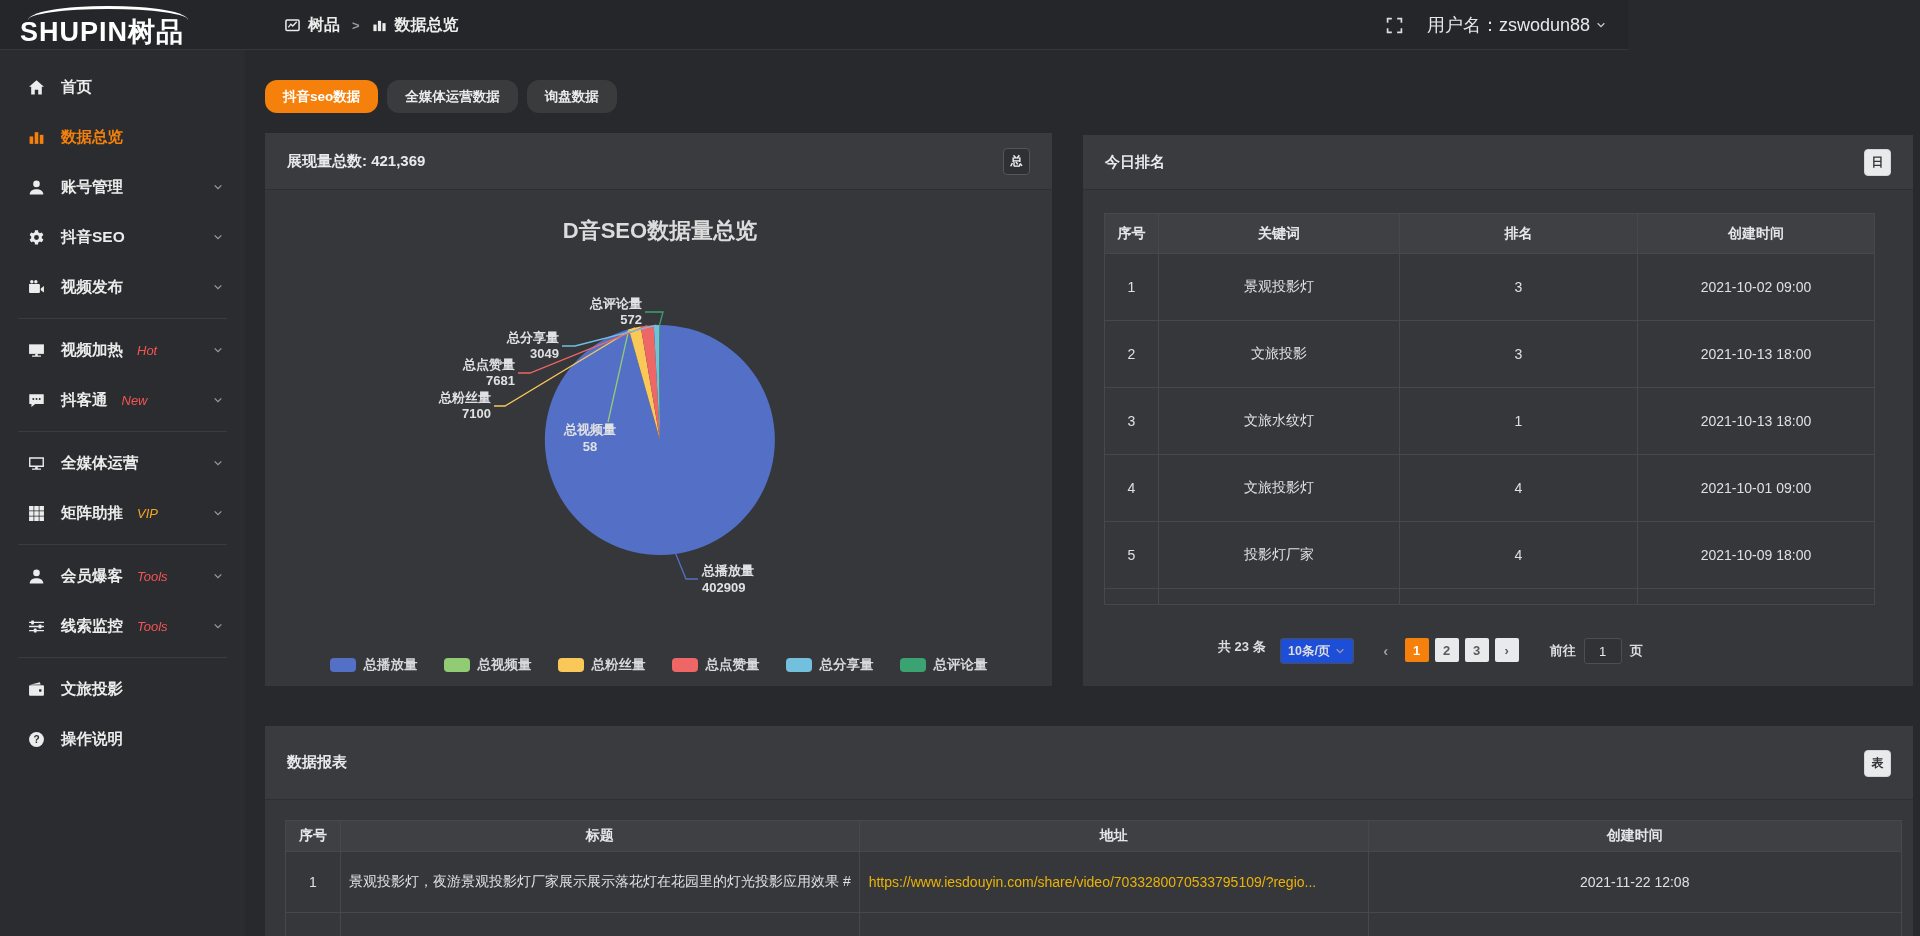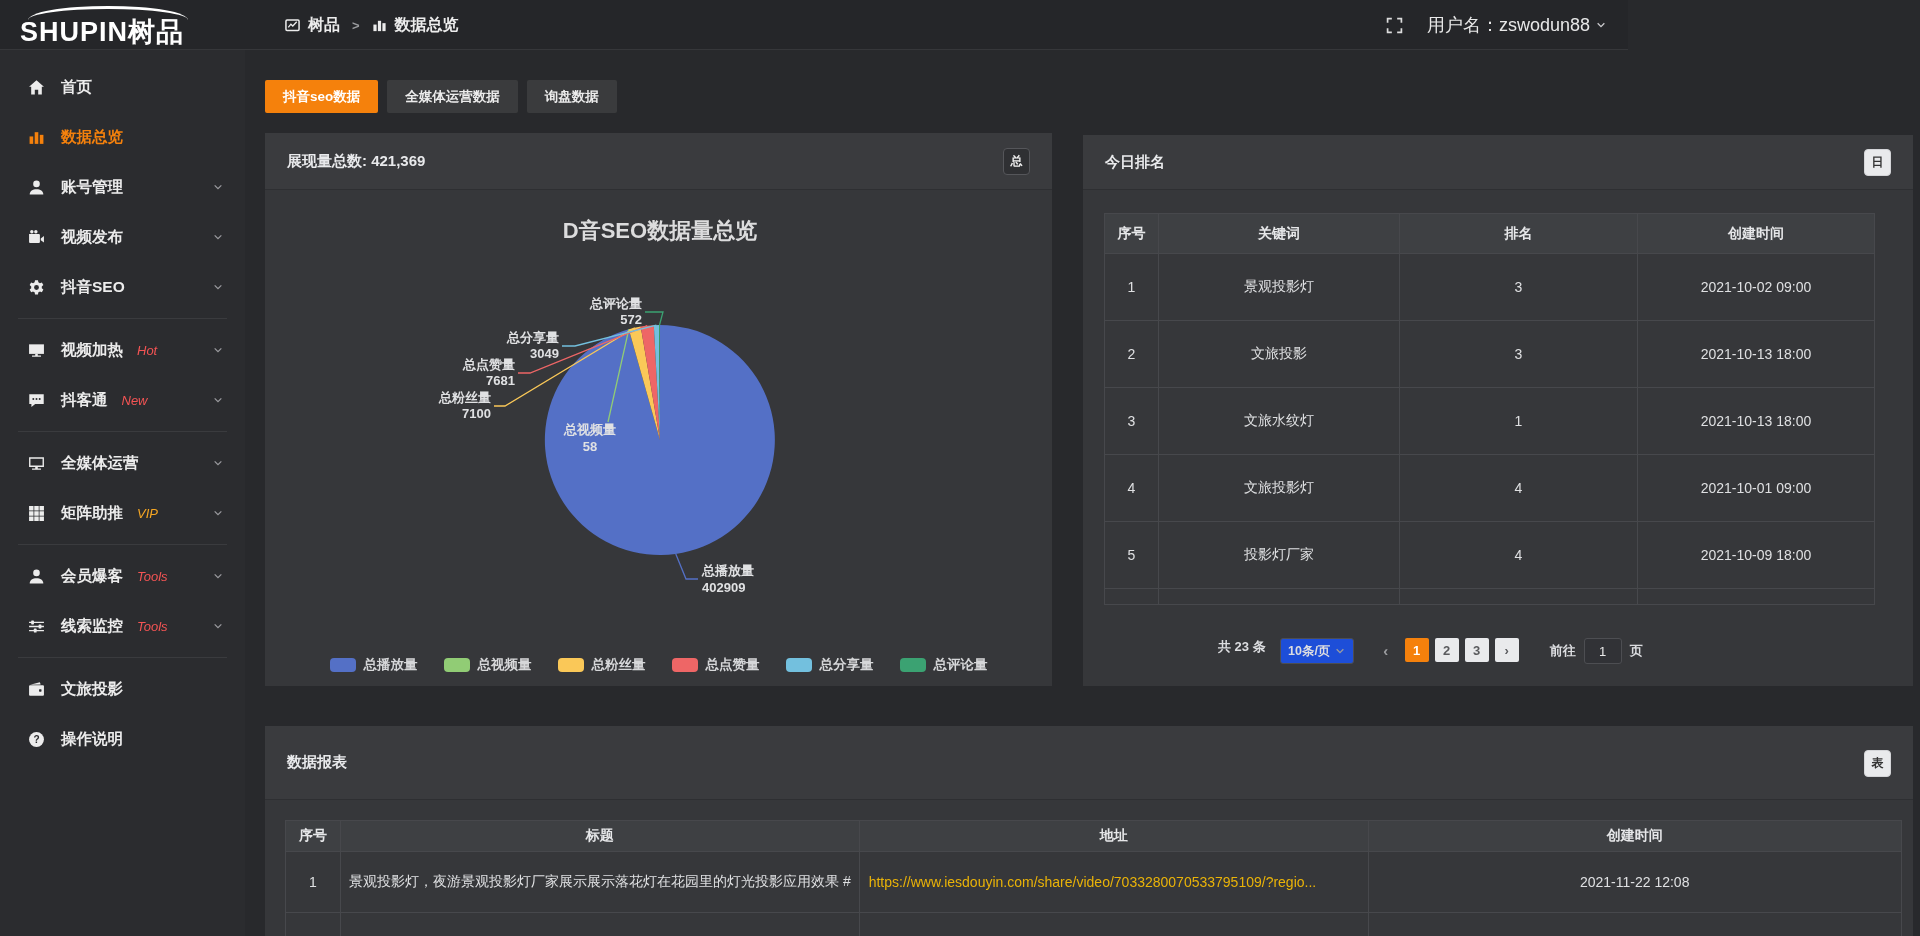--- a/index.html
+++ b/index.html
@@ -21,21 +21,21 @@
   .sidebar{position:absolute;left:0;top:50px;width:245px;height:886px;background:#2b2c2f;padding-top:12px;}
   .side-item{position:relative;height:50px;display:flex;align-items:center;padding:0 18px 0 28px;color:#ececec;font-size:15.5px;font-weight:600;cursor:pointer;}
   .side-item .s-icon{width:17px;height:17px;margin-right:16px;display:flex;align-items:center;}
   .side-item .s-icon svg{width:17px;height:17px;fill:currentColor;display:block;}
   .side-item.active{color:#f5810c;}
   .side-badge{font-size:13px;font-style:italic;font-weight:400;margin-left:14px;}
   .side-arrow{position:absolute;right:22px;top:50%;margin-top:-5px;width:10px;height:10px;color:#9a9a9e;}
   .side-divider{height:1px;background:#3a3b3e;margin:6px 18px;}
   
   .tabs{position:absolute;left:265px;top:80px;display:flex;gap:9px;}
-  .tab-btn{height:33px;padding:0 18px;border:none;border-radius:2px;background:#3a3b3d;color:#eceonly;color:#ececec;
+  .tab-btn{height:33px;padding:0 18px;border:none;border-radius:12px;background:#3a3b3d;color:#eceonly;color:#ececec;
     font-size:13.5px;font-weight:700;cursor:pointer;font-family:inherit;}
   .tab-btn.active{background:#f5810c;color:#fff;}
   
   .panel{position:absolute;background:#36373a;}
   .panel-head{position:relative;display:flex;align-items:center;padding:0 22px;color:#e9eaec;font-size:15px;font-weight:600;border-bottom:1px solid #2e2f32;background:#3a3b3e;}
   .head-badge{position:absolute;right:22px;top:50%;margin-top:-13px;width:27px;height:27px;border-radius:4px;
     display:flex;align-items:center;justify-content:center;font-size:12px;cursor:pointer;font-weight:600;}
   .badge-dark{background:#2f3033;border:1px solid #55565a;color:#f0f0f0;}
   .badge-light{background:#e9eaec;border:1px solid #d4d5d8;color:#333;}
   #panel-impress{left:265px;top:133px;width:787px;height:553px;}
@@ -146,40 +146,40 @@
         <span>账号管理</span>
         <span class="side-arrow">
           <svg viewBox="0 0 12 12" style="width:10px;height:10px;display:block;">
             <path d="M2 4l4 4 4-4" fill="none" stroke="#9a9a9e" stroke-width="1.5"></path>
           </svg>
         </span>
       </div>
       <div class="side-item">
         <span class="s-icon">
           <svg viewBox="0 0 16 16" fill="currentColor">
+            <path fill-rule="evenodd" d="M6.6 1.2h2.8l.34 1.9c.54.2 1.04.49 1.47.85l1.84-.64 1.4 2.42-1.5 1.26a5.3 5.3 0 0 1 0 1.7l1.5 1.26-1.4 2.42-1.84-.64c-.43.36-.93.65-1.47.85l-.34 1.9H6.6l-.34-1.9a5.2 5.2 0 0 1-1.47-.85l-1.84.64-1.4-2.42 1.5-1.26a5.3 5.3 0 0 1 0-1.7L1.55 5.73l1.4-2.42 1.84.64c.43-.36.93-.65 1.47-.85zM8 5.7a2.3 2.3 0 1 0 0 4.6 2.3 2.3 0 0 0 0-4.6z"></path>
+          </svg>
+        </span>
+        <span>抖音SEO</span>
+        <span class="side-arrow">
+          <svg viewBox="0 0 12 12" style="width:10px;height:10px;display:block;">
+            <path d="M2 4l4 4 4-4" fill="none" stroke="#9a9a9e" stroke-width="1.5"></path>
+          </svg>
+        </span>
+      </div>
+      <div class="side-item">
+        <span class="s-icon">
+          <svg viewBox="0 0 16 16" fill="currentColor">
             <circle cx="3.6" cy="2.6" r="1.6"></circle>
             <circle cx="7.4" cy="2.6" r="1.6"></circle>
             <path d="M1 4.8h9.2a1 1 0 0 1 1 1v6.4a1 1 0 0 1-1 1H2a1 1 0 0 1-1-1z"></path>
             <path d="M12 8.9l3-2.2v6l-3-2.2z"></path>
           </svg>
         </span>
         <span>视频发布</span>
-        <span class="side-arrow">
-          <svg viewBox="0 0 12 12" style="width:10px;height:10px;display:block;">
-            <path d="M2 4l4 4 4-4" fill="none" stroke="#9a9a9e" stroke-width="1.5"></path>
-          </svg>
-        </span>
-      </div>
-      <div class="side-item">
-        <span class="s-icon">
-          <svg viewBox="0 0 16 16" fill="currentColor">
-            <path fill-rule="evenodd" d="M6.6 1.2h2.8l.34 1.9c.54.2 1.04.49 1.47.85l1.84-.64 1.4 2.42-1.5 1.26a5.3 5.3 0 0 1 0 1.7l1.5 1.26-1.4 2.42-1.84-.64c-.43.36-.93.65-1.47.85l-.34 1.9H6.6l-.34-1.9a5.2 5.2 0 0 1-1.47-.85l-1.84.64-1.4-2.42 1.5-1.26a5.3 5.3 0 0 1 0-1.7L1.55 5.73l1.4-2.42 1.84.64c.43-.36.93-.65 1.47-.85zM8 5.7a2.3 2.3 0 1 0 0 4.6 2.3 2.3 0 0 0 0-4.6z"></path>
-          </svg>
-        </span>
-        <span>抖音SEO</span>
         <span class="side-arrow">
           <svg viewBox="0 0 12 12" style="width:10px;height:10px;display:block;">
             <path d="M2 4l4 4 4-4" fill="none" stroke="#9a9a9e" stroke-width="1.5"></path>
           </svg>
         </span>
       </div>
       <div class="side-divider"></div>
       <div class="side-item">
         <span class="s-icon">
           <svg viewBox="0 0 16 16" fill="currentColor">

